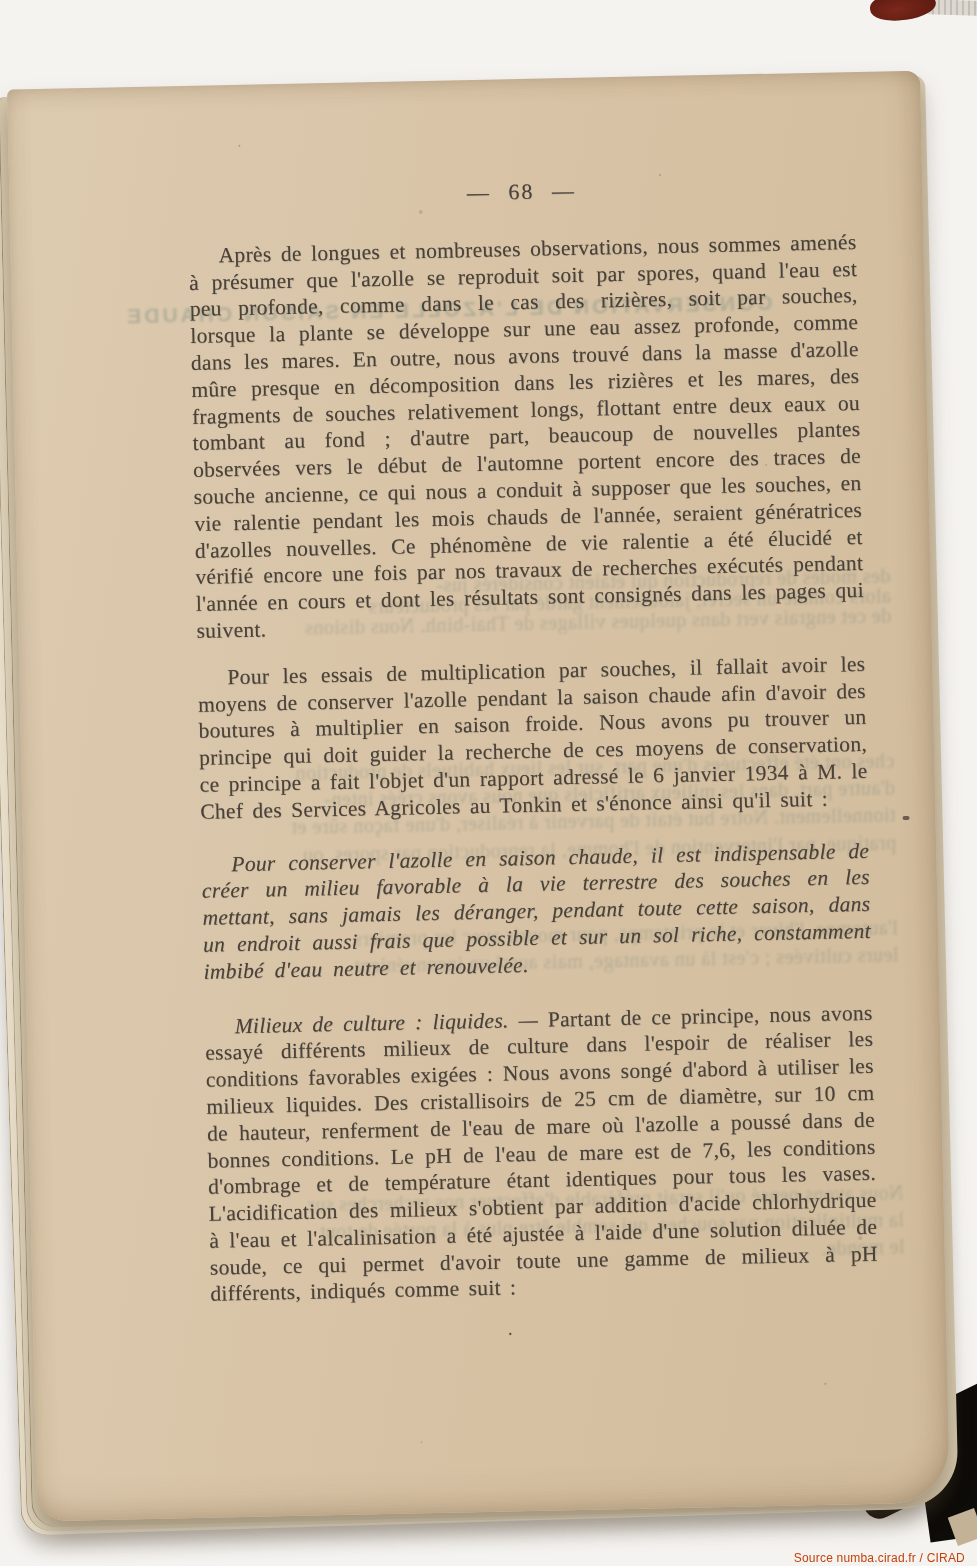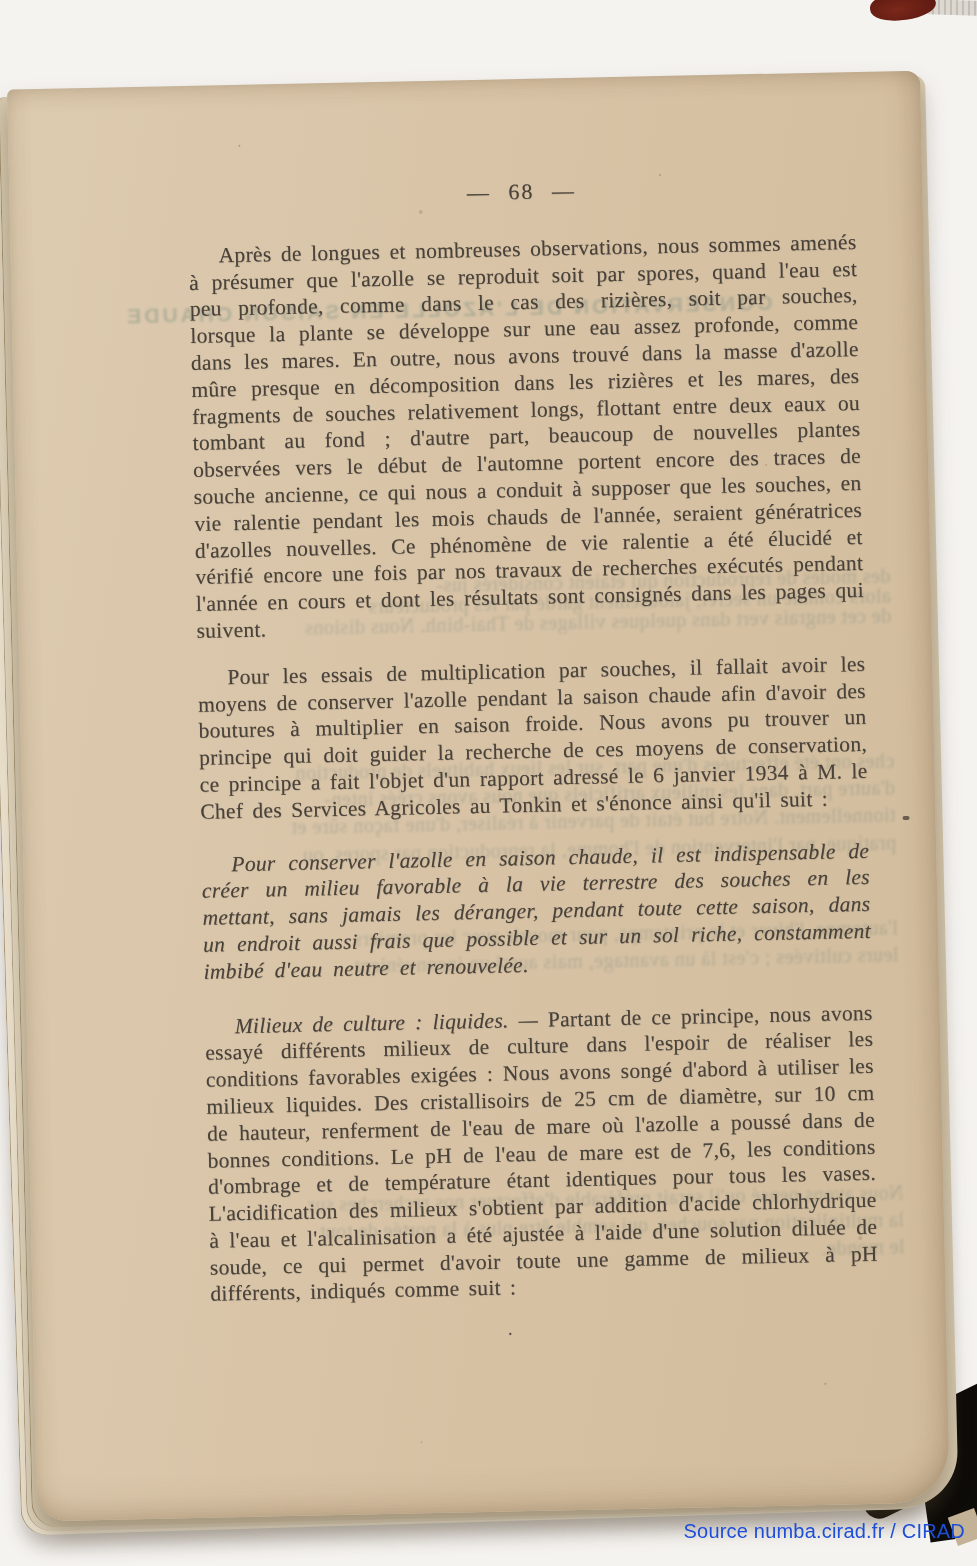--- a/index.html
+++ b/index.html
@@ -73,22 +73,22 @@
     background:repeating-linear-gradient(90deg,#cfc9bf 0 4px,#a8a094 4px 6px);
     transform:rotate(1.5deg);opacity:.65;z-index:1;}
   .cover-black1{position:absolute;left:872px;top:1444px;width:200px;height:80px;
     background:#0e0c09;transform:rotate(-26deg);transform-origin:left bottom;
     border-radius:12px 4px 4px 16px;z-index:1;}
   .cover-black2{position:absolute;left:924px;top:1448px;width:70px;height:90px;
     background:#0e0c09;transform:rotate(-8deg);z-index:1;}
   .corner-page{position:absolute;left:952px;top:1512px;width:28px;height:30px;
     background:#c3b296;transform:rotate(-20deg);z-index:2;}
 
-  .credit{position:absolute;right:12px;bottom:23px;
-    font-family:"Liberation Sans",sans-serif;font-size:20px;color:#1d4ed8;
+  .credit{position:absolute;right:12px;bottom:1px;
+    font-family:"Liberation Sans",sans-serif;font-size:12px;color:#c2410c;
     letter-spacing:.2px;z-index:10;}
 </style>
 </head>
 <body>
 
 <div class="scene">
 
   <div class="edge-strip"></div>
   <div class="cover-black1"></div>
   <div class="cover-black2"></div>

